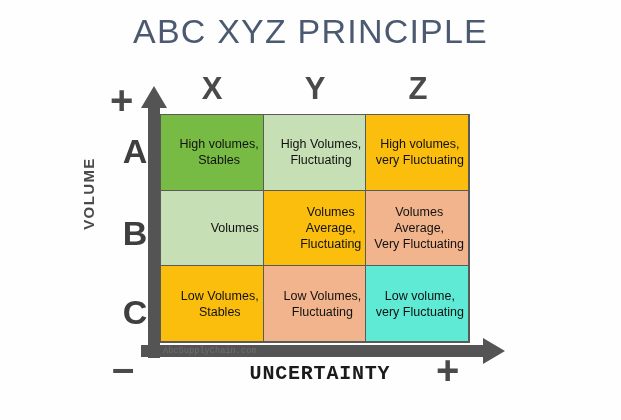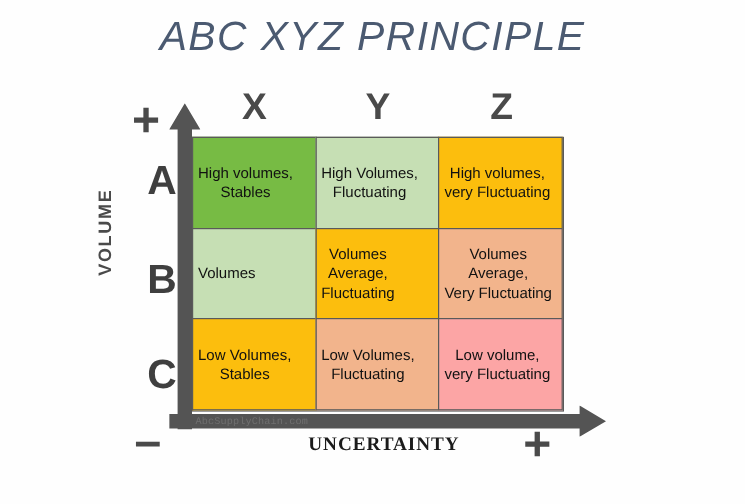--- a/index.html
+++ b/index.html
@@ -22,21 +22,20 @@
     left: 0;
     top: 12px;
     width: 621px;
     text-align: center;
     font-family: "Liberation Sans", sans-serif;
     font-size: 34px;
     font-weight: 400;
     letter-spacing: 1.2px;
     color: #4b5a71;
     white-space: nowrap;
-    font-style: italic;
   }
 
   
   .col-header {
     position: absolute;
     top: 72px;
     width: 104px;
     text-align: center;
     font-family: "Liberation Sans", sans-serif;
     font-size: 31px;
@@ -93,22 +92,22 @@
     font-weight: bold;
     letter-spacing: 1.4px;
     color: #4a4a4a;
   }
   #x-axis-title {
     position: absolute;
     left: 200px;
     top: 362px;
     width: 240px;
     text-align: center;
-    font-family: Liberation Serif, serif;
-    font-size: 16px;
+    font-family: Liberation Mono, monospace;
+    font-size: 20px;
     font-weight: bold;
     letter-spacing: 0.8px;
     color: #1b1b1b;
   }
 
   
   .sign {
     position: absolute;
     font-family: "Liberation Sans", sans-serif;
     font-weight: bold;
@@ -130,21 +129,21 @@
     grid-template-columns: repeat(3, 1fr);
     grid-template-rows: repeat(3, 1fr);
     border: 1px solid #5a5a5a;
     box-sizing: border-box;
   }
   .matrix-cell {
     border: 1px solid #5a5a5a;
     margin: -1px 0 0 -1px;
     display: flex;
     align-items: center;
-    justify-content: flex-start;
+    justify-content: flex-end;
     text-align: center;
     padding: 2px 4px;
     box-sizing: border-box;
     font-family: "Liberation Sans", sans-serif;
     font-size: 12.5px;
     line-height: 16px;
     color: #111111;
   }
   .matrix-cell span { display: block; }
 
@@ -237,21 +236,21 @@
         <span>Low Volumes,</span>
         <span>Stables</span>
       </div>
     </div>
     <div class="matrix-cell" style="background: rgb(242, 180, 140);">
       <div>
         <span>Low Volumes,</span>
         <span>Fluctuating</span>
       </div>
     </div>
-    <div class="matrix-cell" style="background: #fca5a5;">
+    <div class="matrix-cell" style="background: #5eead4;">
       <div>
         <span>Low volume,</span>
         <span>very Fluctuating</span>
       </div>
     </div>
   </div>
 
 <div id="watermark">AbcSupplyChain.com</div>
 
 </body></html>

